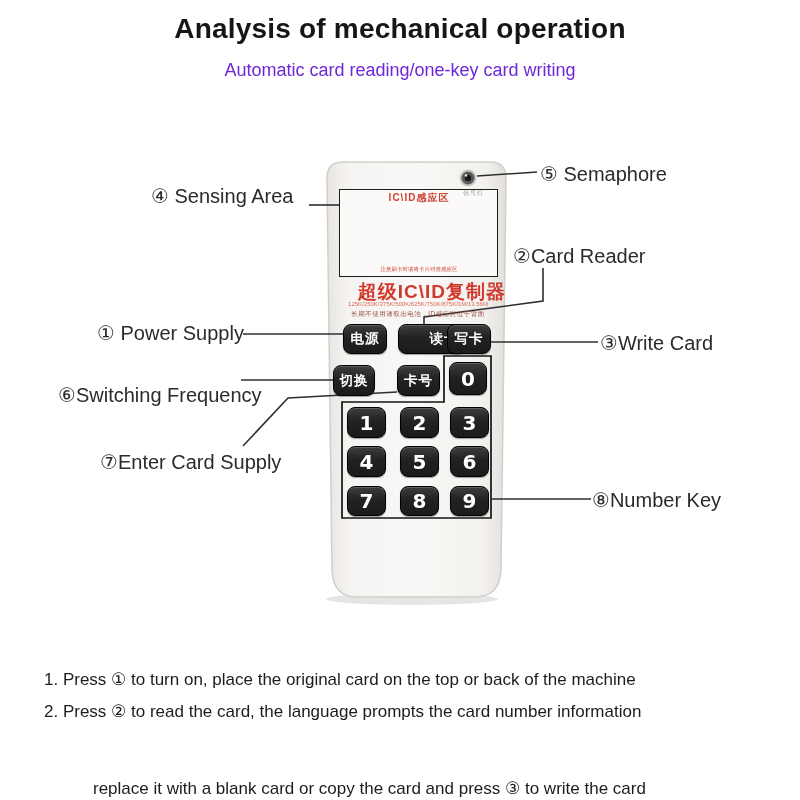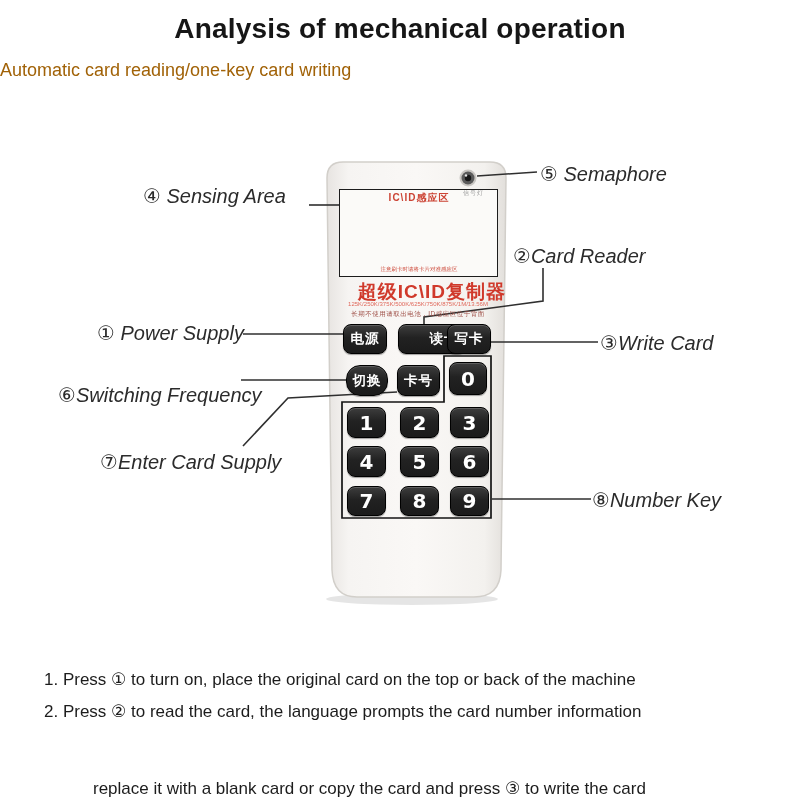--- a/index.html
+++ b/index.html
@@ -3,23 +3,23 @@
 <meta charset="utf-8">
 <style>
   html,body{margin:0;padding:0;background:#fff;}
   #stage{
     position:relative;width:800px;height:800px;background:#fff;overflow:hidden;
     font-family:"Liberation Sans","DejaVu Sans",sans-serif;color:#222;
   }
   .abs{position:absolute;}
   
   .title{left:0;top:13px;width:800px;text-align:center;font-size:28px;font-weight:700;color:#161616;letter-spacing:.2px;}
-  .subtitle{left:0;top:60px;width:800px;font-size:18px;color:#a16207;}
+  .subtitle{left:0;top:60px;width:800px;text-align:center;font-size:18px;color:#6d28d9;}
   
-  .callout{font-size:20px;color:#2b2b2b;white-space:nowrap;font-style:italic;}
+  .callout{font-size:20px;color:#2b2b2b;white-space:nowrap;}
   
   .sensing-box{left:339px;top:189px;width:157px;height:86px;border:1.6px solid #1c1c1c;background:#fbfaf8;}
   .sensing-title{left:339px;top:191px;width:160px;text-align:center;font-size:10px;font-weight:700;color:#cc4435;letter-spacing:1px;}
   .signal-label{left:463px;top:189px;font-size:6px;color:#9a9a9a;letter-spacing:1px;}
   .sensing-note{left:339px;top:266px;width:160px;text-align:center;font-size:5.5px;color:#cc4435;}
   .product-name{left:330px;top:279px;width:176px;text-align:right;font-size:19px;font-weight:700;color:#d0392b;letter-spacing:1px;white-space:nowrap;}
   .freq-line{left:330px;top:301px;width:176px;text-align:center;font-size:6px;color:#e0695c;white-space:nowrap;}
   .tip-line{left:330px;top:310px;width:176px;text-align:center;font-size:6.5px;color:#a0524a;letter-spacing:.5px;white-space:nowrap;}
   
   .key{
@@ -112,38 +112,38 @@
   <div class="abs sensing-title">IC\ID感应区</div>
   <div class="abs signal-label">信号灯</div>
   <div class="abs sensing-note">注意刷卡时请将卡片对准感应区</div>
   <div class="abs product-name">超级IC\ID复制器</div>
   <div class="abs freq-line">125K/250K/375K/500K/625K/750K/875K/1M/13.56M</div>
   <div class="abs tip-line">长期不使用请取出电池，ID感应区位于背面</div>
 
   <div class="key cn" style="left:343px;top:324px;width:42px;height:28px;">电源</div>
   <div class="key cn" style="left:398px;top:324px;width:42px;height:28px;padding-left:24px;">读卡</div>
   <div class="key cn" style="left:447px;top:324px;width:42px;height:28px;">写卡</div>
-  <div class="key cn" style="left:346px;top:365px;width:40px;height:29px;border-radius:14px;">切换</div>
+  <div class="key cn" style="left:333px;top:365px;width:40px;height:29px;">切换</div>
   <div class="key cn" style="left:397px;top:365px;width:41px;height:29px;">卡号</div>
 
   <div class="key num" style="left:449px;top:362px;width:36px;height:31px;">0</div>
   <div class="key num" style="left:347px;top:407px;width:37px;height:29px;">1</div>
   <div class="key num" style="left:400px;top:407px;width:37px;height:29px;">2</div>
   <div class="key num" style="left:450px;top:407px;width:37px;height:29px;">3</div>
   <div class="key num" style="left:347px;top:446px;width:37px;height:29px;">4</div>
   <div class="key num" style="left:400px;top:446px;width:37px;height:29px;">5</div>
   <div class="key num" style="left:450px;top:446px;width:37px;height:29px;">6</div>
   <div class="key num" style="left:347px;top:486px;width:37px;height:28px;">7</div>
   <div class="key num" style="left:400px;top:486px;width:37px;height:28px;">8</div>
   <div class="key num" style="left:450px;top:486px;width:37px;height:28px;">9</div>
 
   <div class="abs callout" style="left:97px;top:321px;">① Power Supply</div>
   <div class="abs callout" style="left:513px;top:244px;">②Card Reader</div>
   <div class="abs callout" style="left:600px;top:331px;">③Write Card</div>
-  <div class="abs callout" style="left:143px;top:184px;">④ Sensing Area</div>
+  <div class="abs callout" style="left:151px;top:184px;">④ Sensing Area</div>
   <div class="abs callout" style="left:540px;top:162px;">⑤ Semaphore</div>
   <div class="abs callout" style="left:58px;top:367px;margin-top:16px;">⑥Switching Frequency</div>
   <div class="abs callout" style="left:100px;top:450px;">⑦Enter Card Supply</div>
   <div class="abs callout" style="left:592px;top:488px;">⑧Number Key</div>
 
   <div class="abs instr" style="left:44px;top:669px;">1. Press ① to turn on, place the original card on the top or back of the machine</div>
   <div class="abs instr" style="left:44px;top:701px;">2. Press ② to read the card, the language prompts the card number information</div>
   <div class="abs instr" style="left:57px;top:778px;margin-left:36px;">replace it with a blank card or copy the card and press ③ to write the card</div>
 
 </div>

